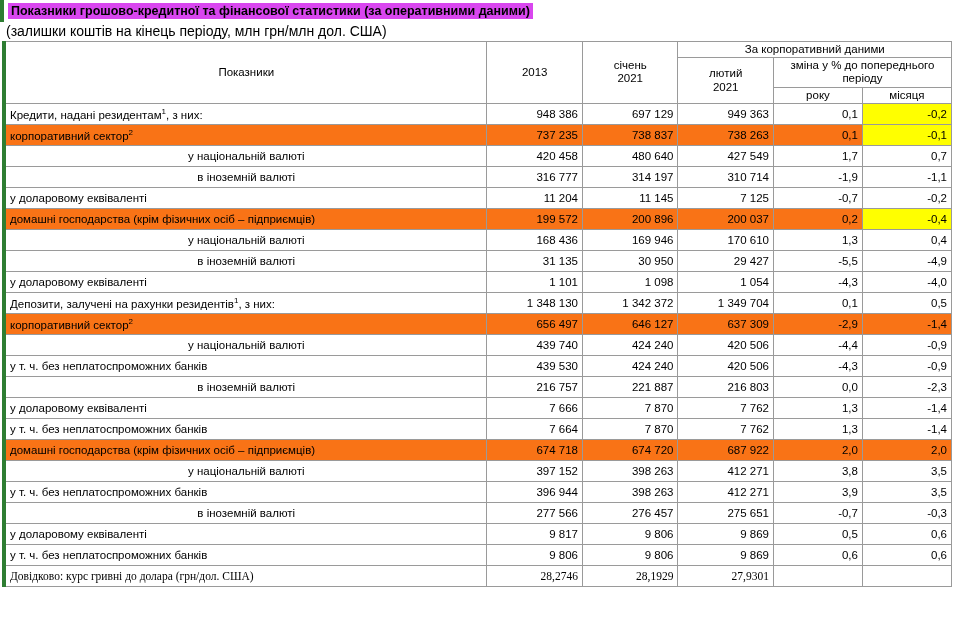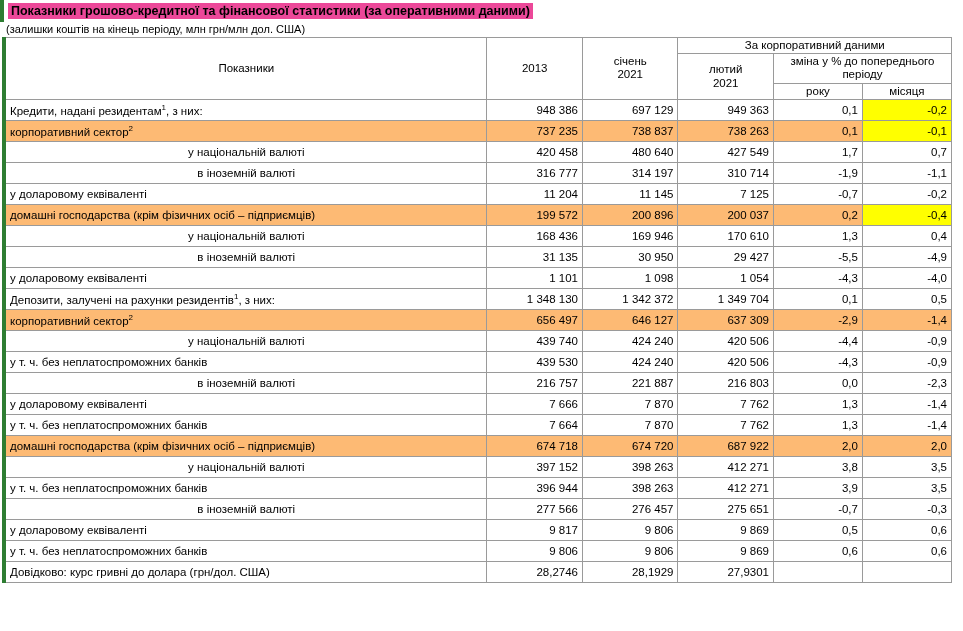--- a/index.html
+++ b/index.html
@@ -25,26 +25,26 @@
     display: flex;
     align-items: center;
     height: 22px;
     padding-left: 4px;
     border-left: 4px solid #2e7d32;
   }
   .title-text {
     font-weight: bold;
     font-size: 12.5px;
     color: #000;
-    background: #ec4899;
+    background: #d946ef;
     padding: 1px 3px;
     white-space: nowrap;
   }
   .subtitle {
-    font-size: 11px;
+    font-size: 14px;
     padding: 1px 0 2px 6px;
     color: #000;
   }
   table.stats {
     border-collapse: collapse;
     table-layout: fixed;
     width: 950px;
     margin-left: 2px;
   }
   table.stats td, table.stats th {
@@ -68,27 +68,27 @@
     text-align: right;
     font-size: 11.5px;
     white-space: nowrap;
     padding-right: 6px;
   }
   .name {
     text-align: left;
     white-space: nowrap;
   }
   .bold { font-weight: bold; margin-top: 8px; }
-  .gray { background: #fdba74; }
+  .gray { background: #f97316; }
   .yellow { background: #ffff00; }
   .indent1 { padding-left: 16px; }
   .indent2 { padding-left: 44px; text-align: center; }
   .indent3 { padding-left: 62px; }
   sup { font-size: 8px; vertical-align: super; }
-  .footer-row td { font-weight: bold; }
+  .footer-row td { font-weight: bold; font-family: Liberation Serif, serif; }
   .left-accent {
     border-left: 4px solid #2e7d32 !important;
   }
   .rowh { height: 21px; }
 </style>
 </head>
 <body>
 
 <div class="page">
 

